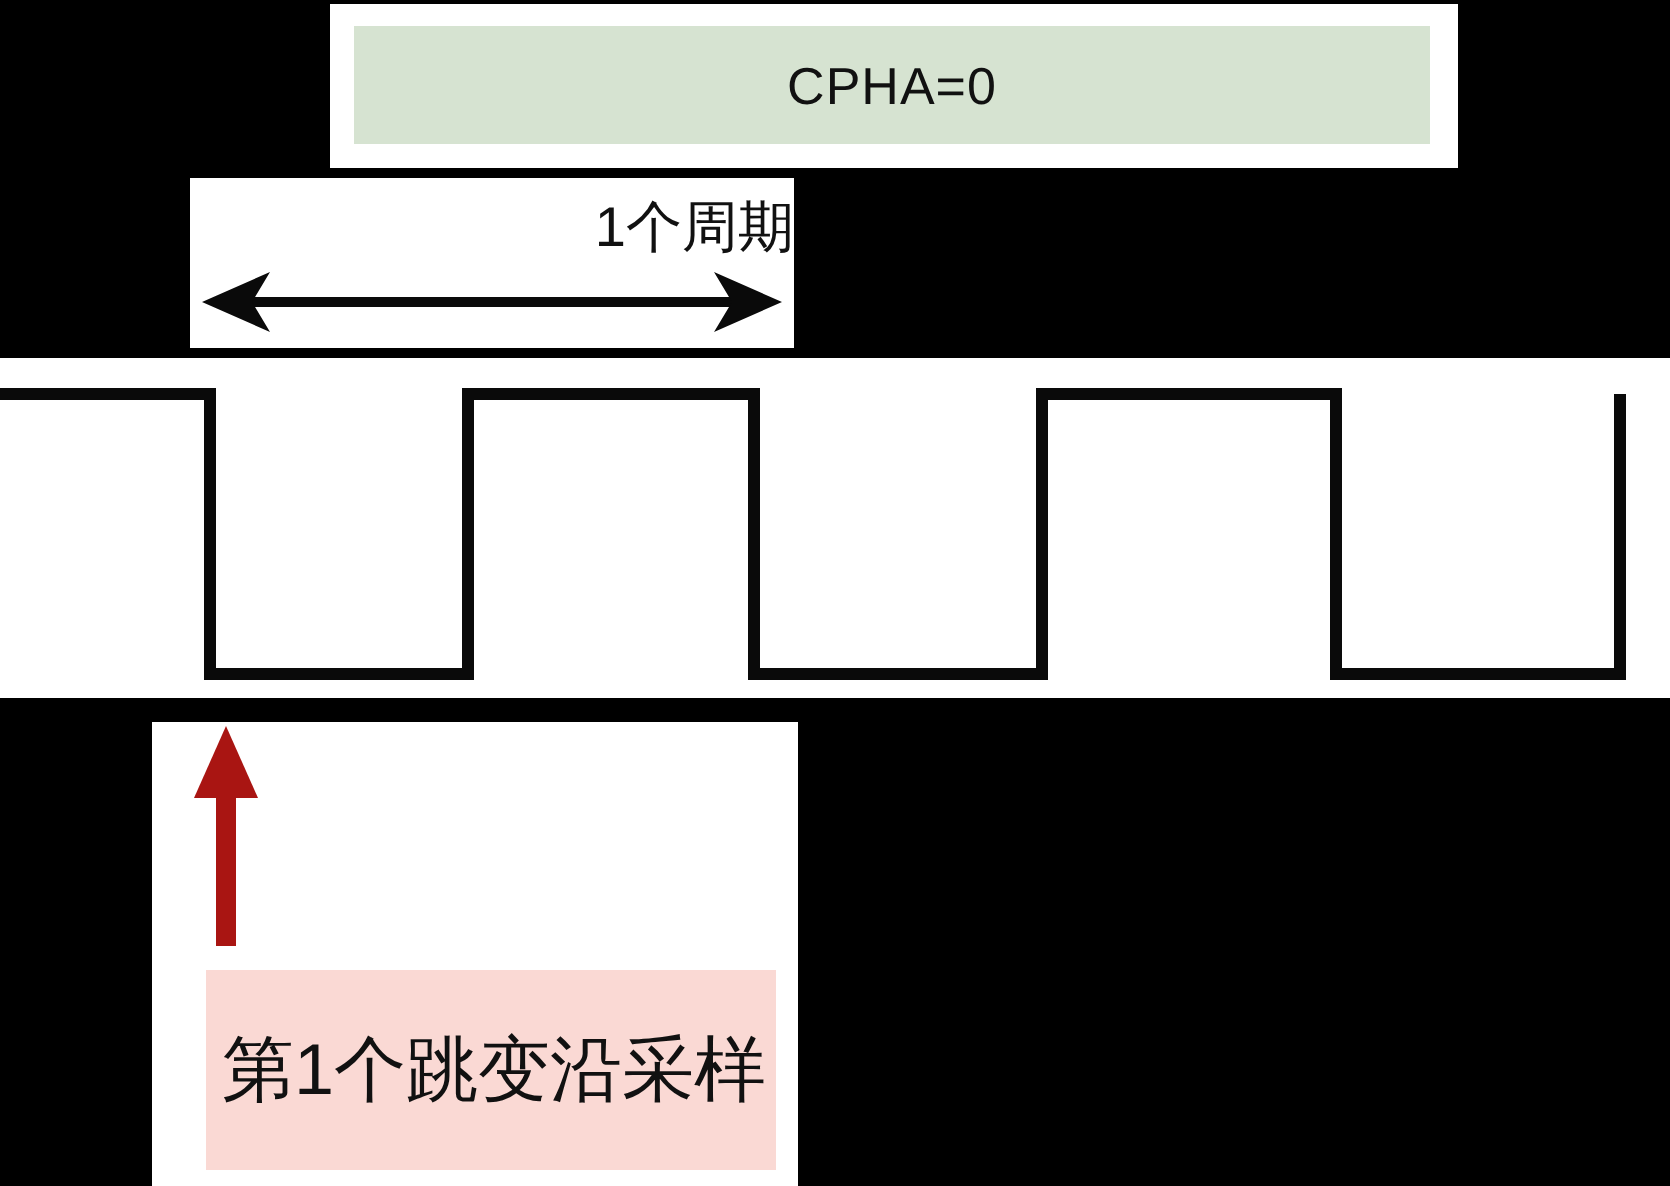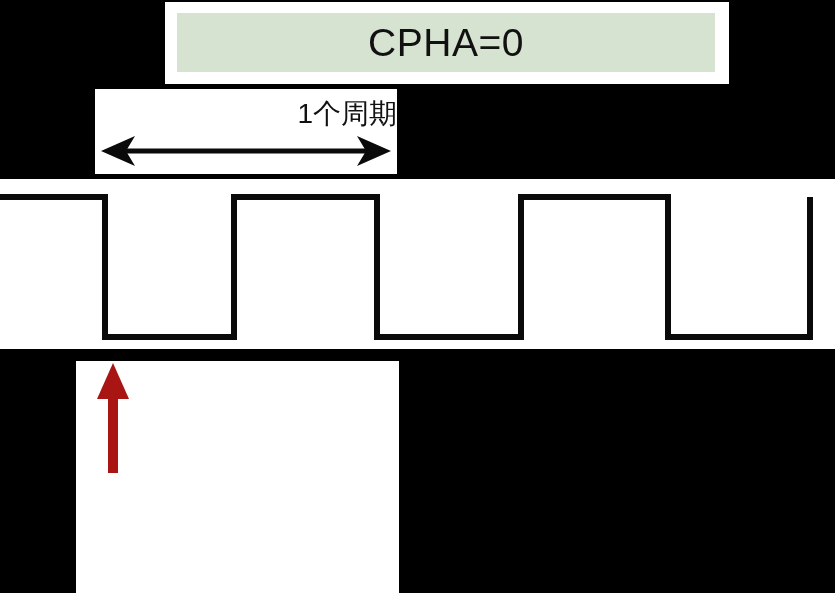--- a/index.html
+++ b/index.html
@@ -36,21 +36,21 @@
   .cpha-header {
     position: absolute;
     left: 12px; top: 11px;
     width: 538px; height: 59px;
     background: var(--header-green);
     display: flex;
     align-items: center;
     justify-content: center;
   }
   .cpha-title {
-    font-size: 39px;
+    font-size: 26px;
     line-height: 1;
     color: var(--text-black);
     letter-spacing: 0.5px;
   }
 
   
   .period-panel {
     position: absolute;
     left: 95px; top: 89px;
     width: 302px; height: 85px;
@@ -143,15 +143,18 @@
     <svg viewBox="0 0 835 170" xmlns="http://www.w3.org/2000/svg">
       <polyline class="clock-trace" points="0,18 105,18 105,158 234,158 234,18 377,18 377,158 521,158 521,18 668,18 668,158 810,158 810,18"></polyline>
     </svg>
   </div>
 
   <div class="sample-panel">
     <svg class="up-arrow-svg" viewBox="0 0 36 112" xmlns="http://www.w3.org/2000/svg">
       <polygon points="18,0 34,36 2,36"></polygon>
       <rect x="13" y="30" width="10" height="80"></rect>
     </svg>
+    <div class="sample-callout">
+      <span class="sample-label">第1个跳变沿采样</span>
+    </div>
   </div>
 
 </div>
 
 </body></html>

